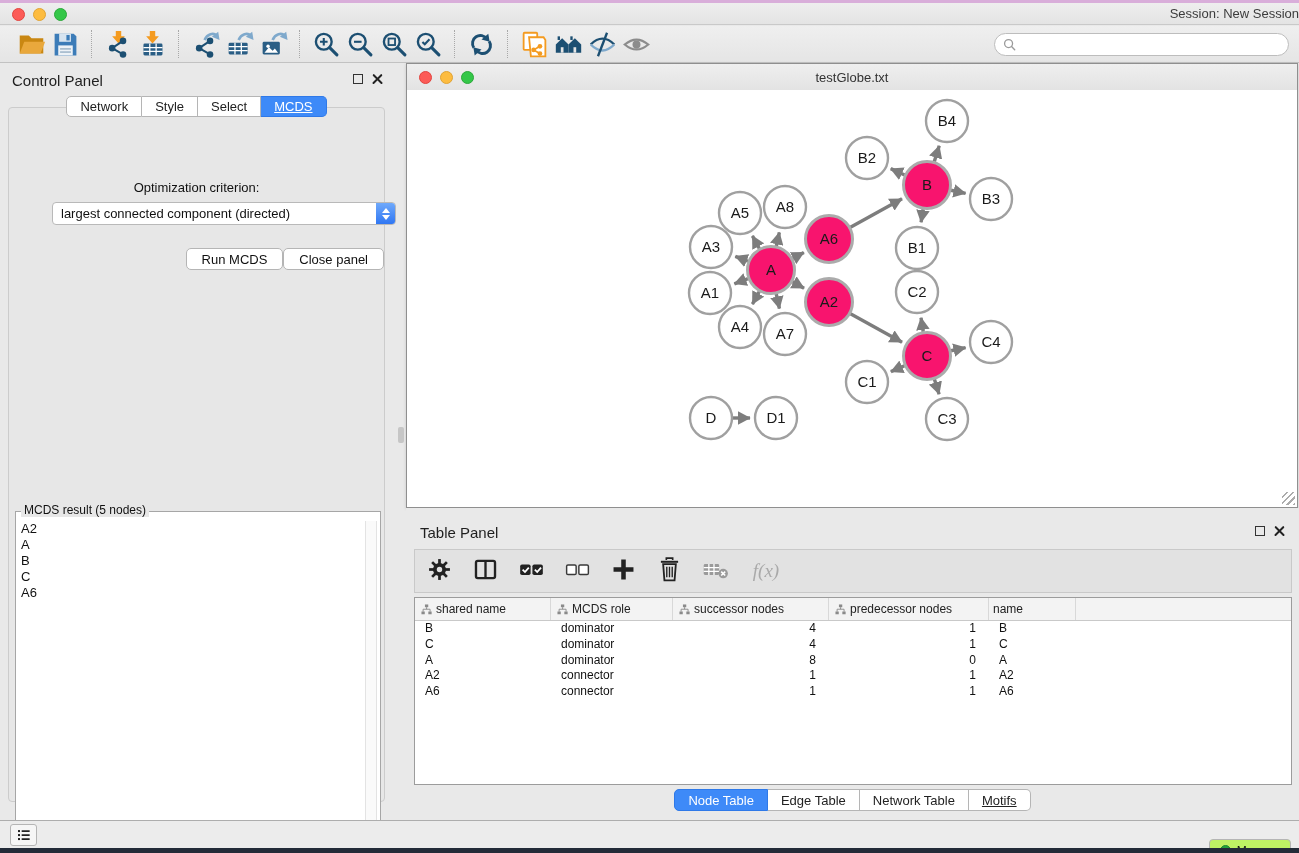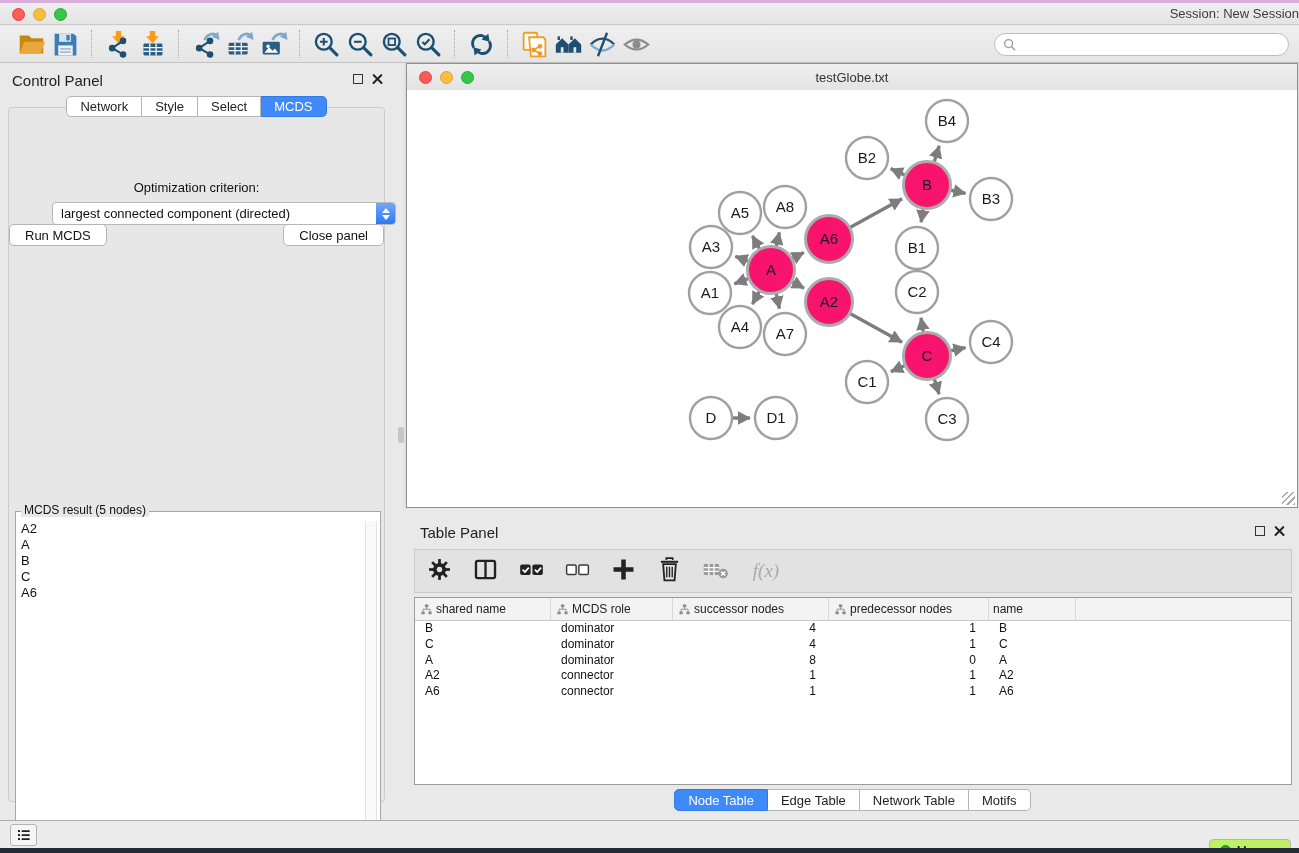--- a/index.html
+++ b/index.html
@@ -37,34 +37,34 @@
   .float-ico { width:10px; height:10px; border:1.6px solid #333; background:transparent; }
   .close-ico { position:relative; width:11px; height:11px; }
   .close-ico::before,.close-ico::after { content:""; position:absolute; left:-1px; top:4.5px; width:13px; height:2.4px; background:#222; border-radius:1px; }
   .close-ico::before { transform:rotate(45deg); }
   .close-ico::after { transform:rotate(-45deg); }
 
   .cp-tabs { position:absolute; left:0; top:33px; width:100%; display:flex; justify-content:center; z-index:2; }
   .seg-tab { height:21px; line-height:20px; padding:0 13px; font-size:13px; color:#222; background:#fff;
     border:1px solid #B5B5B5; border-left:none; cursor:pointer; }
   .seg-tab:first-child { border-left:1px solid #B5B5B5; border-radius:5px 0 0 5px; }
-  .seg-tab:last-child { border-radius:0 5px 5px 0; }
+  .seg-tab:last-child { border-radius:0 5px 5px 0;text-decoration:underline; }
   .seg-tab.active { background:#3E8AF8; border-color:#2F79E8; color:#fff; }
 
   .cp-body { position:absolute; left:8px; top:44px; width:377px; height:695px;
     border:1px solid #CCCCCC; border-radius:4px; background:#E7E7E7; }
   .opt-label { position:absolute; left:0; width:100%; top:72px; text-align:center; font-size:13px; color:#111; }
   .dropdown { position:absolute; left:43px; top:94px; width:344px; height:23px; background:#fff;
     border:1px solid #B9B9B9; border-radius:4px; display:flex; align-items:center; cursor:pointer; }
   .dropdown .dd-text { flex:1; font-size:13px; color:#111; padding-left:8px; white-space:nowrap; overflow:hidden; }
   .dd-stepper { width:19px; height:21px; border-radius:0 3px 3px 0; background:linear-gradient(#6FA9FB,#3077F3);
     display:flex; flex-direction:column; align-items:center; justify-content:center; gap:2px; }
   .dd-stepper .up { width:0; height:0; border-left:4px solid transparent; border-right:4px solid transparent; border-bottom:5px solid #fff; }
   .dd-stepper .down { width:0; height:0; border-left:4px solid transparent; border-right:4px solid transparent; border-top:5px solid #fff; }
-  .cp-buttons { position:absolute; left:0; top:116px; width:100%; display:flex; justify-content:space-between; gap:14px; }
+  .cp-buttons { position:absolute; left:0; top:140px; width:100%; display:flex; justify-content:flex-end; }
   .btn { height:22px; padding:0 15px; font-size:13px; color:#111; background:#fff;
     border:1px solid #B5B5B5; border-radius:5px; cursor:pointer; font-family:"Liberation Sans",sans-serif; }
 
   .result-box { position:absolute; left:6px; top:395px; width:366px; height:339px; }
   .result-legend { position:absolute; left:6px; top:0; font-size:12px; color:#111; background:#E7E7E7; padding:0 3px; z-index:2; }
   .result-frame { position:absolute; left:0; top:8px; width:366px; height:331px; border:1px solid #A6A6A6; background:#fff; }
   .result-list { position:absolute; left:1px; top:9px; width:351px; height:328px; background:#fff; font-size:13px; color:#111; }
   .result-item { height:16px; line-height:16px; padding-left:4px; cursor:default; }
   .result-scroll { position:absolute; right:3px; top:9px; width:12px; height:328px; background:#FAFAFA;
     border-left:1px solid #E3E3E3; border-right:1px solid #E3E3E3; }

